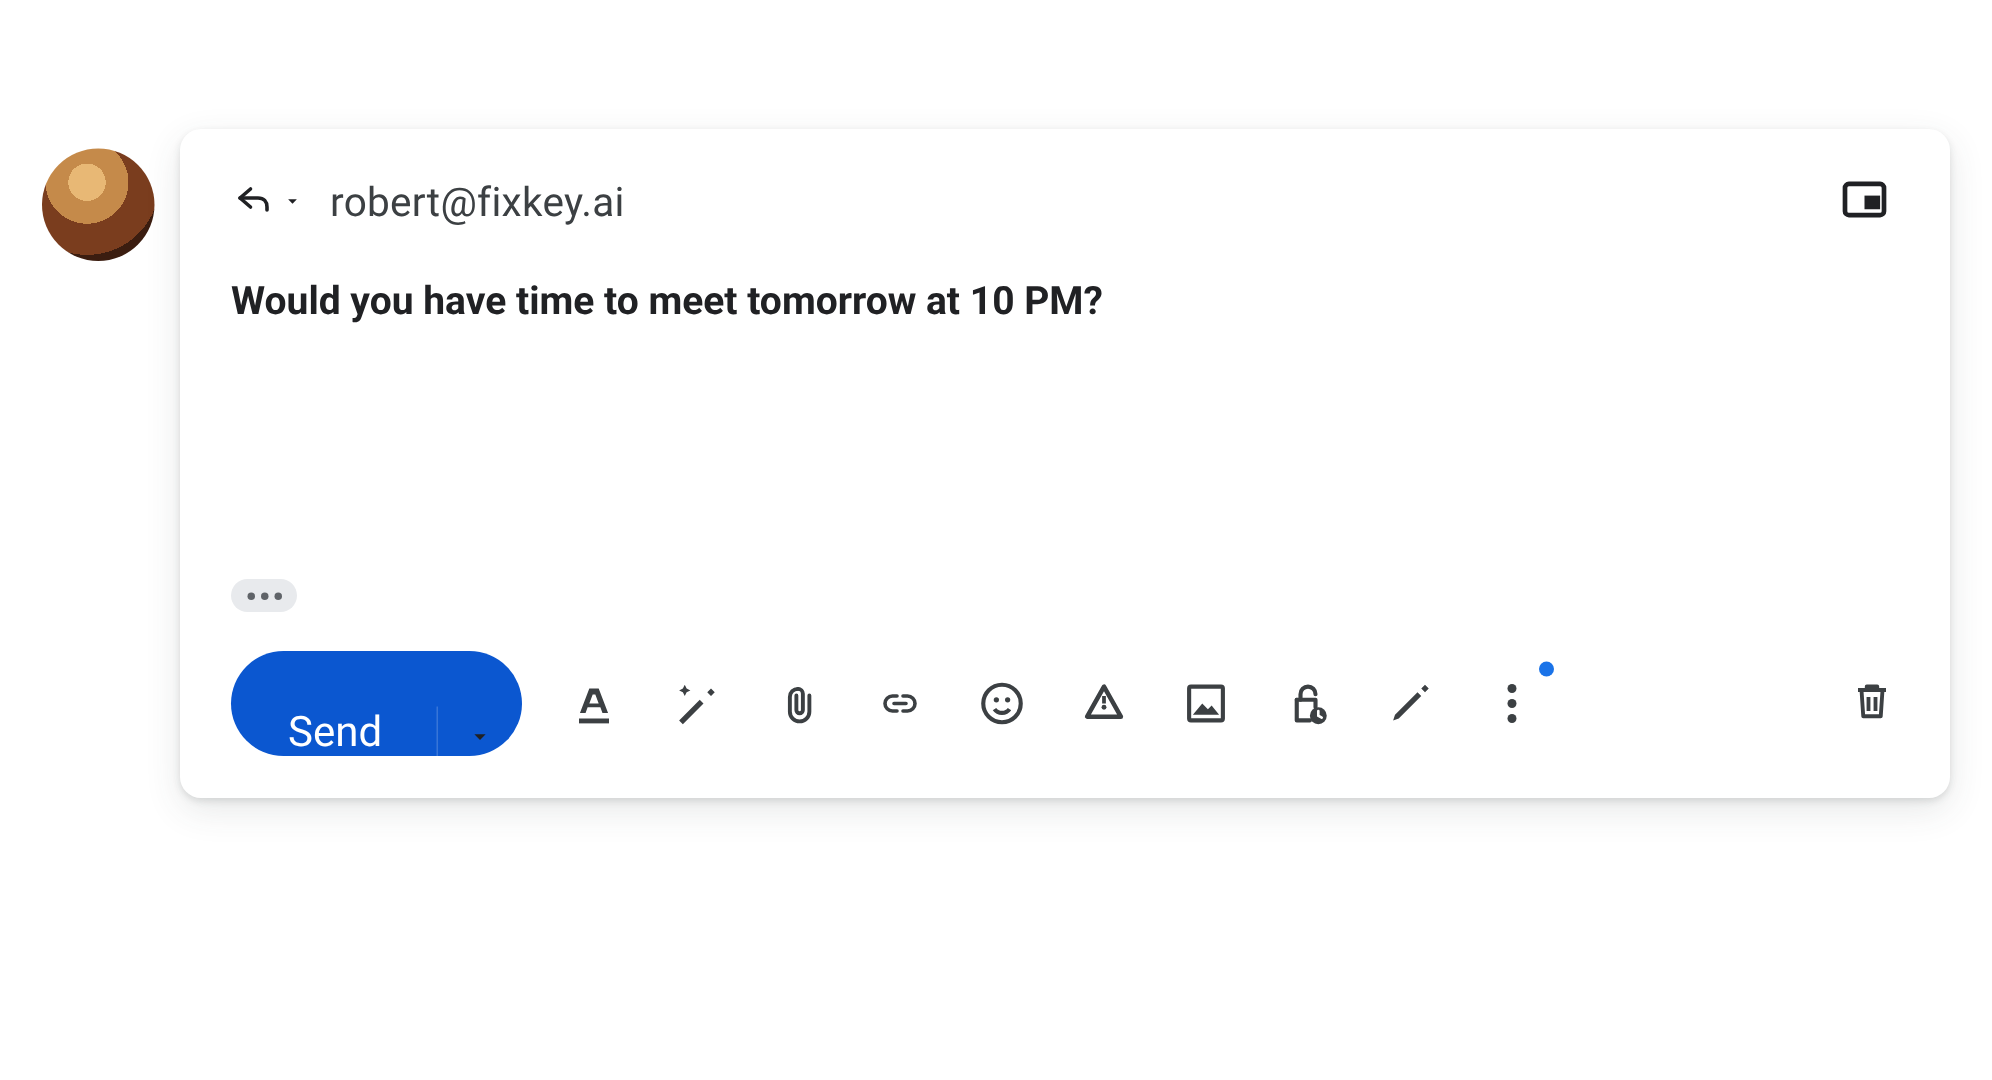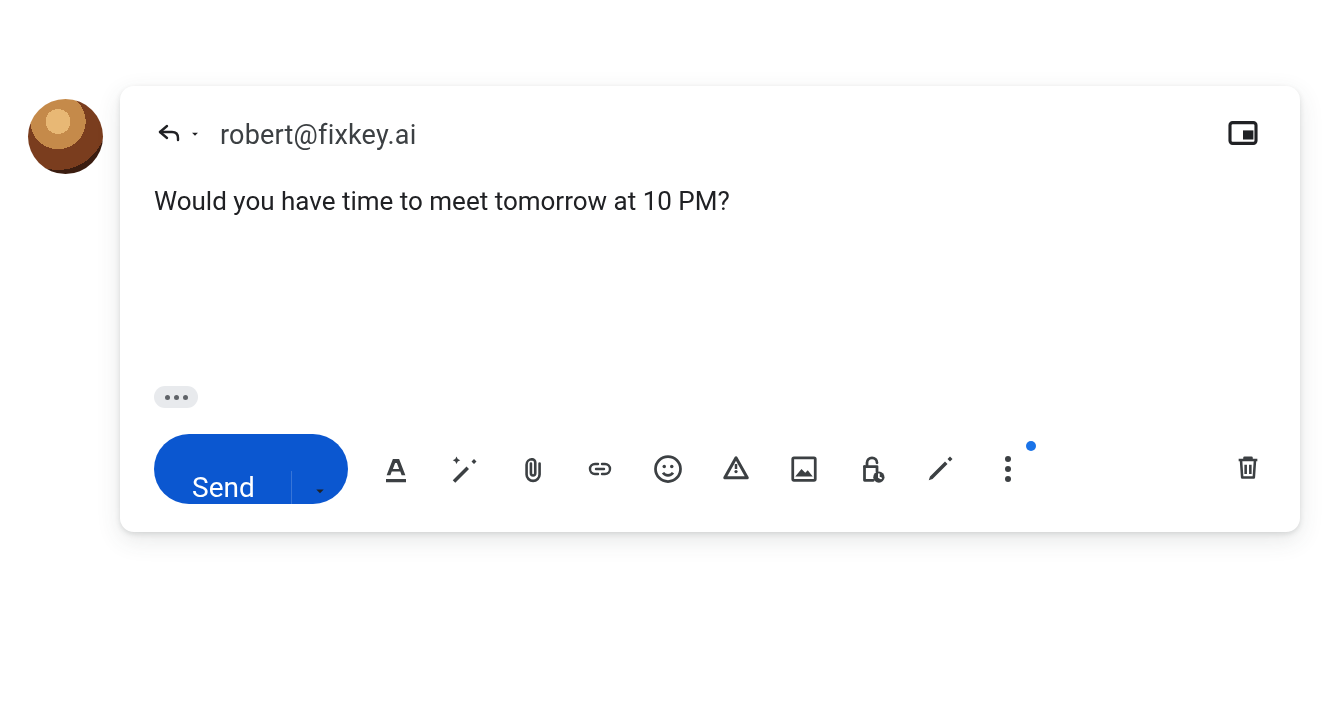--- a/index.html
+++ b/index.html
@@ -65,20 +65,21 @@
     width: 38px; height: 38px;
   }
   .compose-body {
     padding: 24px 36px 0 34px;
     font-size: 26px;
     line-height: 34px;
     color: #202124;
     flex: 1;
     outline: none;
     white-space: pre-wrap;
+    font-weight: bold;
   }
   .quoted-pill {
     margin: 0 0 18px 34px;
     width: 44px;
     height: 22px;
     border-radius: 11px;
     background: #e8eaed;
     display:flex;
     align-items:center;
     justify-content:center;

